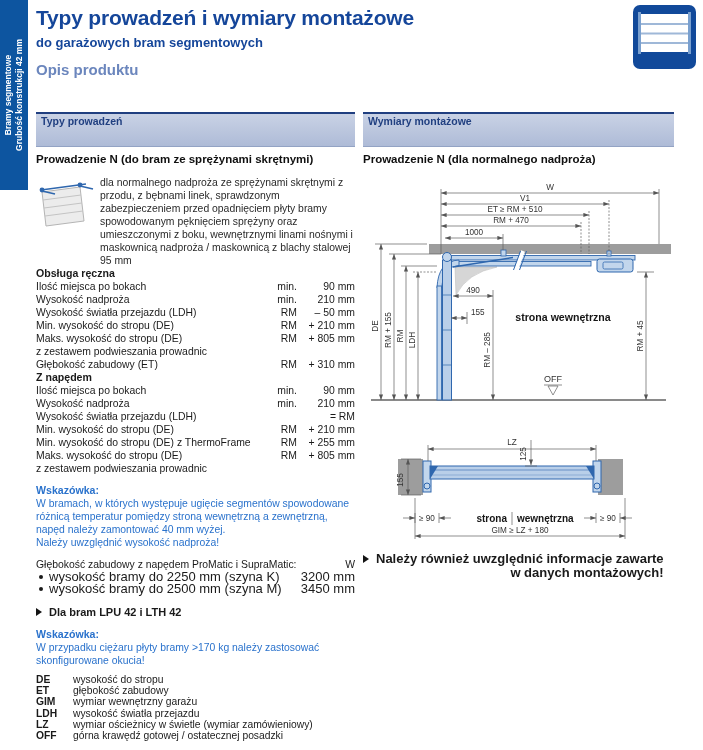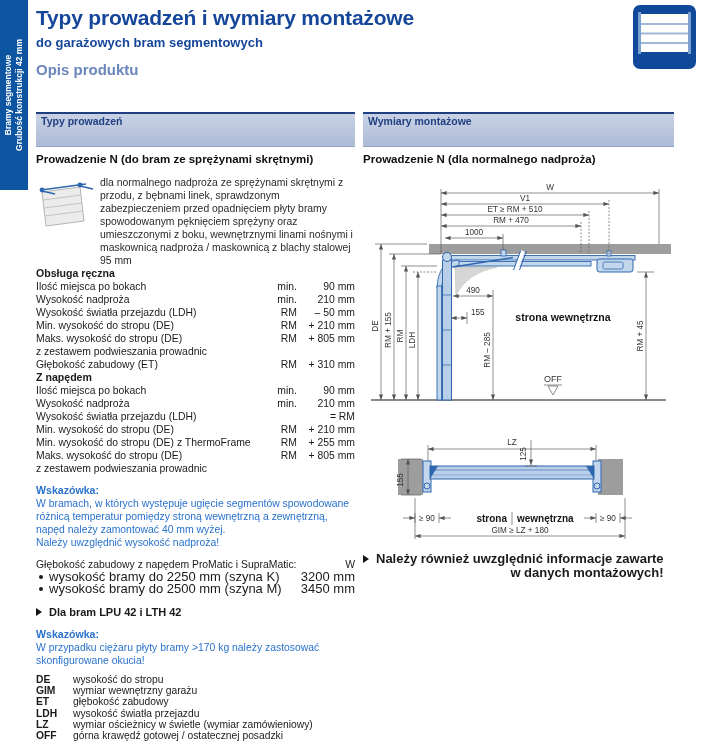--- a/index.html
+++ b/index.html
@@ -223,26 +223,26 @@
   <div class="note-h">Wskazówka:</div>
   <div class="note-t">W przypadku ciężaru płyty bramy &gt;170 kg należy zastosować</div>
   <div class="note-t">skonfigurowane okucia!</div>
 
   <div class="legend">
     <div class="lrow">
         <span class="term">DE</span>
         <span class="def">wysokość do stropu</span>
       </div>
     <div class="lrow">
+        <span class="term">ET</span>
+        <span class="def">głębokość zabudowy</span>
+      </div>
+    <div class="lrow">
         <span class="term">GIM</span>
         <span class="def">wymiar wewnętrzny garażu</span>
-      </div>
-    <div class="lrow">
-        <span class="term">ET</span>
-        <span class="def">głębokość zabudowy</span>
       </div>
     <div class="lrow">
         <span class="term">LDH</span>
         <span class="def">wysokość światła przejazdu</span>
       </div>
     <div class="lrow">
         <span class="term">LZ</span>
         <span class="def">wymiar ościeżnicy w świetle (wymiar zamówieniowy)</span>
       </div>
     <div class="lrow">

